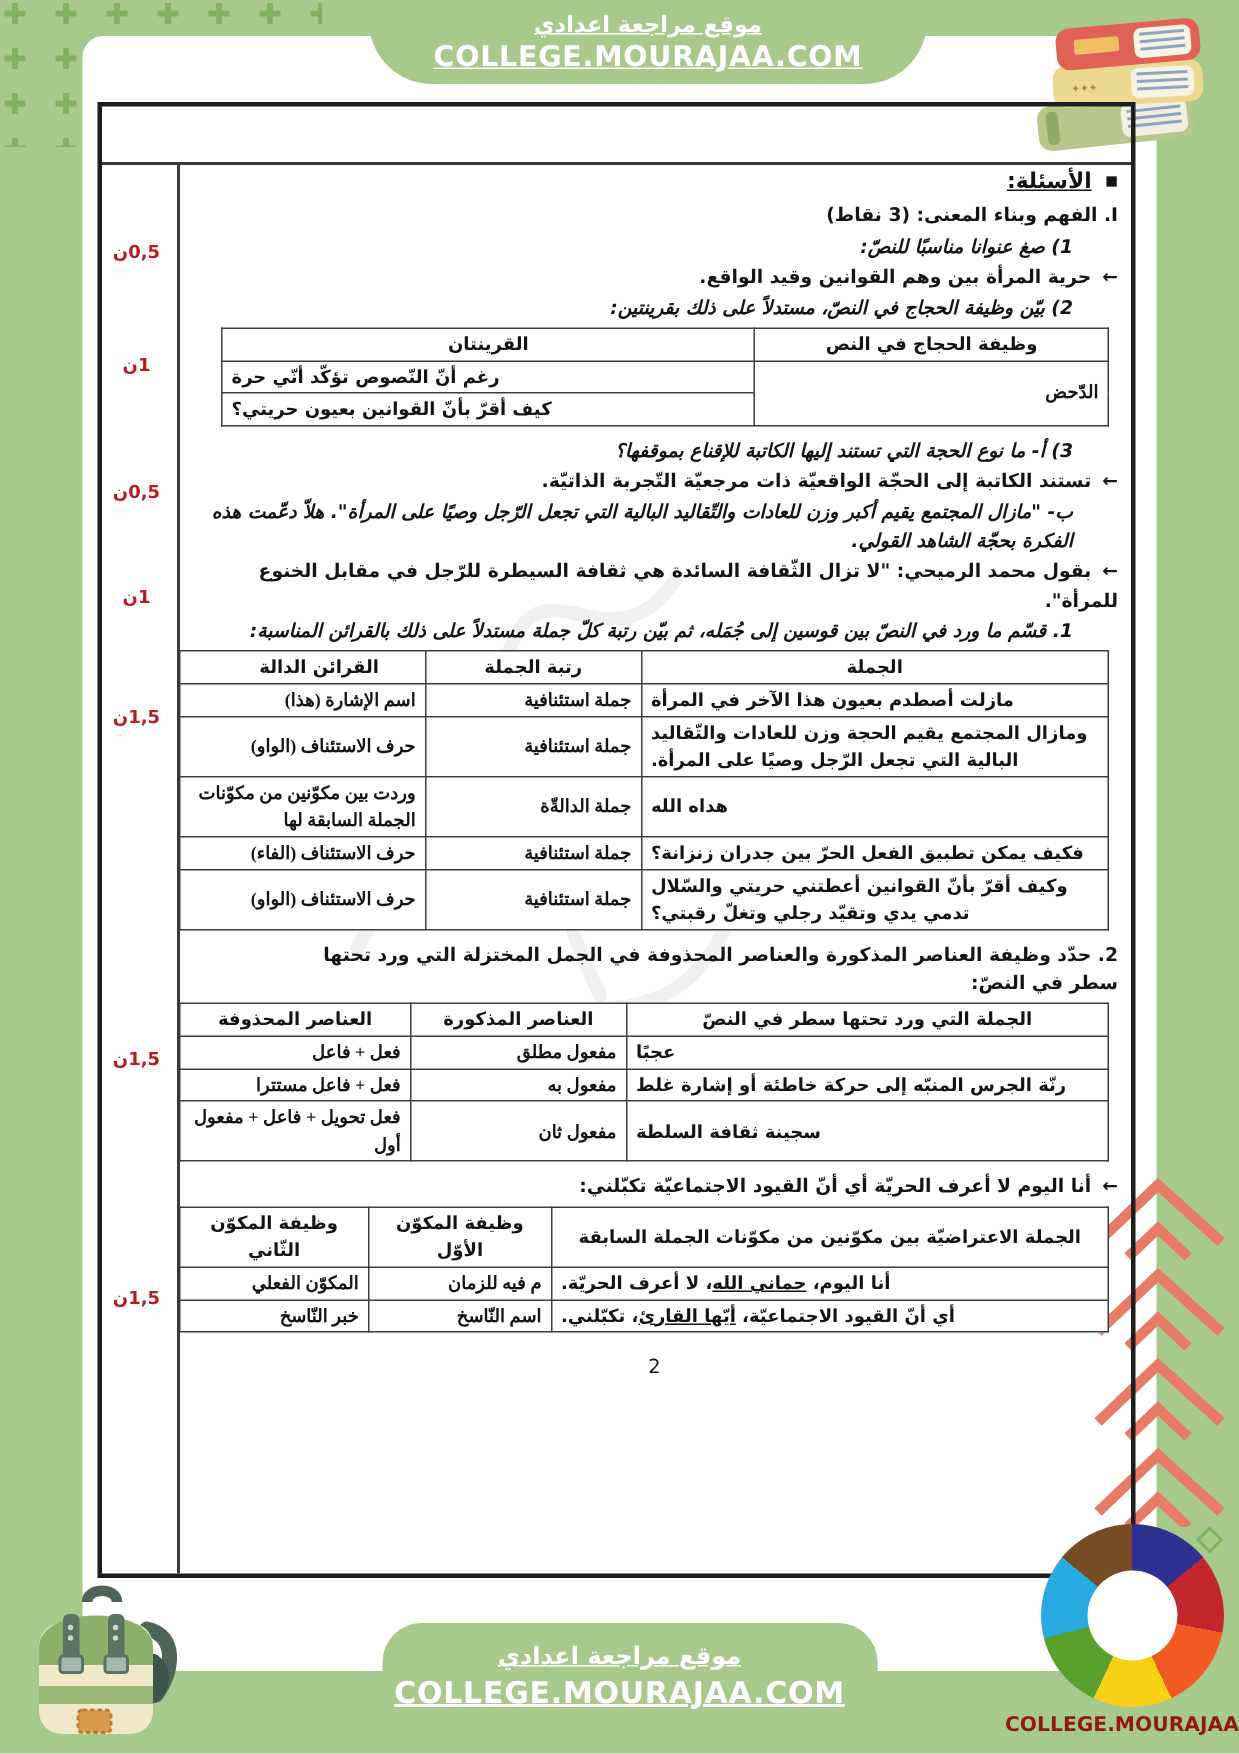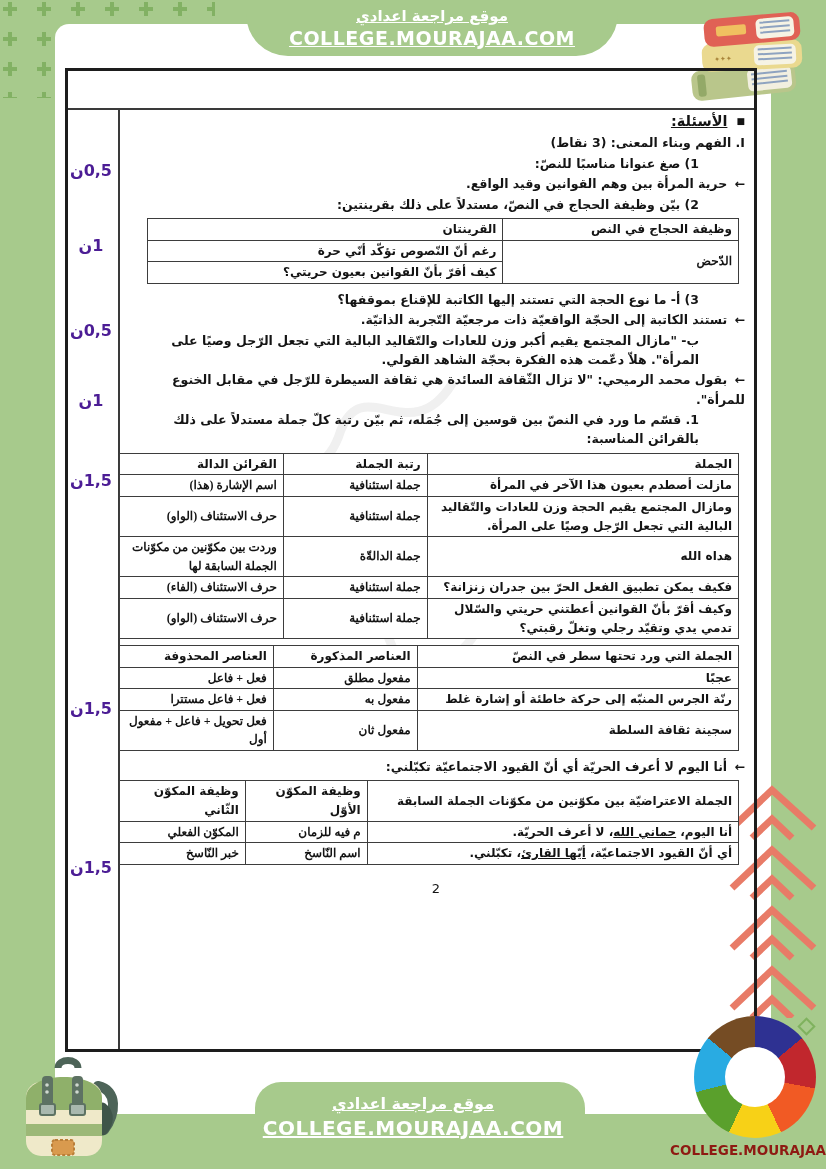--- a/index.html
+++ b/index.html
@@ -62,46 +62,46 @@
 
   
   .frame {
     position:absolute; left:65px; top:68px; width:692px; height:984px;
     border:3px solid #1d1d1d; z-index:5; background:transparent;
   }
   .frame-hline { position:absolute; left:0; top:37px; width:100%; height:2px; background:#3a3a3a; }
   .frame-vline { position:absolute; left:50px; top:37px; width:2px; height:calc(100% - 37px); background:#3a3a3a; }
 
   .marks-col { position:absolute; left:65px; top:68px; width:52px; height:984px; z-index:6; }
-  .mark { position:absolute; width:100%; text-align:center; font-size:16px; font-weight:bold; color:#4c1d95; direction:rtl; }
+  .mark { position:absolute; width:100%; text-align:center; font-size:12px; font-weight:bold; color:#b91c1c; direction:rtl; }
 
   
   .watermark { position:absolute; left:180px; top:340px; z-index:5; opacity:.5; transform:rotate(-18deg); pointer-events:none; }
 
   
   .content {
     position:absolute; left:119px; top:107px; width:636px; height:943px;
     z-index:6; direction:rtl; text-align:right; color:#141414;
     font-size:12.5px; font-weight:bold; line-height:1.55; padding:3px 10px 0 8px;
     overflow:hidden;
   }
   .line { margin-bottom:1px; }
   .title-line { font-size:14.5px; }
   .title-line .ut { text-decoration:underline; }
   .bullet { font-size:9px; vertical-align:2px; margin-left:4px; }
   .roman { font-weight:bold; }
   .arrow { font-weight:bold; margin-left:3px; }
   .indent1 { }
-  .indent2 { margin-right:46px; }
+  .indent2 { margin-right:30px;font-style:italic; }
 
   table { border-collapse:collapse; margin:4px 6px 6px auto; background:#fff; }
   td, th { border:1.4px solid #3d3d3d; padding:1px 6px; font-size:12px; font-weight:bold; vertical-align:middle; }
-  th { }
+  th { text-align:center; }
   td.c { text-align:right;font-family:Liberation Serif, serif; }
-  td.r { text-align:right; }
+  td.r { text-align:left; }
 
   .t1 { width:592px; }
   .t1 .col-f { width:236px; }
   .t1 .col-e { width:356px; }
   .t2 { width:620px; }
   .t2 .col-s { width:312px; }
   .t2 .col-r { width:144px; }
   .t2 .col-c { width:164px;padding-left:28px; }
   .t3 { width:620px; }
   .t3 .col-s { width:322px; }
@@ -274,20 +274,21 @@
       <td class="c">حرف الاستئناف (الفاء)</td>
     </tr>
     <tr>
       <td class="r">وكيف أقرّ بأنّ القوانين أعطتني حريتي والسّلال تدمي يدي وتقيّد رجلي وتغلّ رقبتي؟</td>
       <td class="c">جملة استئنافية</td>
       <td class="c">حرف الاستئناف (الواو)</td>
     </tr>
   </tbody>
     </table>
 
+  <div class="line indent1" style="width:560px">2. حدّد وظيفة العناصر المذكورة والعناصر المحذوفة في الجمل المختزلة التي ورد تحتها سطر في النصّ:</div>
 
   <table class="t3">
     <tbody>
         <tr>
       <th class="col-s">الجملة التي ورد تحتها سطر في النصّ</th>
       <th class="col-m">العناصر المذكورة</th>
       <th class="col-o">العناصر المحذوفة</th>
     </tr>
     <tr>
       <td class="r">عجبًا</td>

